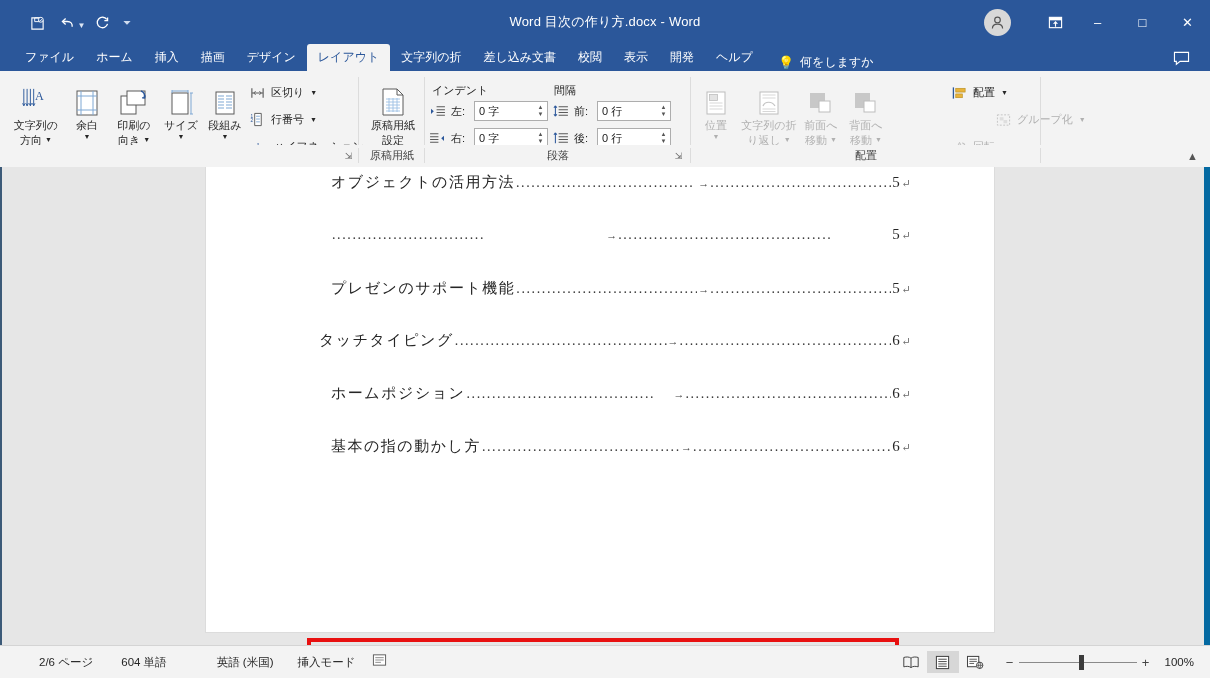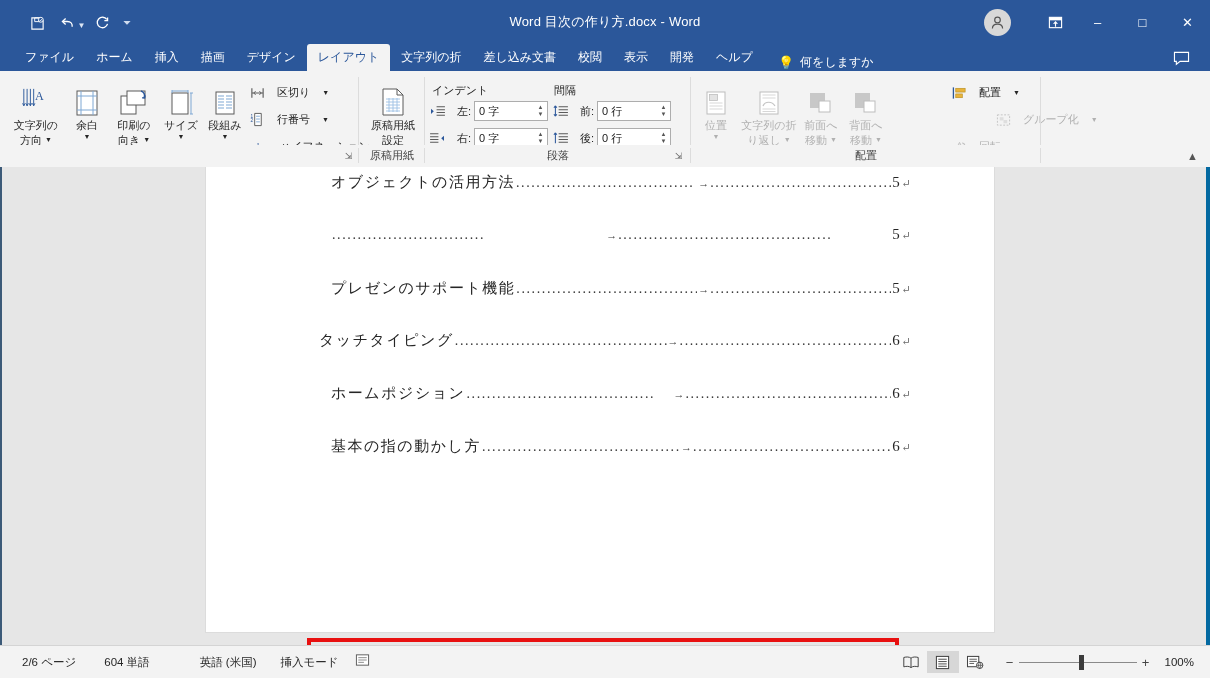--- a/index.html
+++ b/index.html
@@ -81,21 +81,21 @@
   .bigbtn {
     position:absolute; display:flex; flex-direction:column; align-items:center;
     font-size:11px; color:#262626; text-align:center; line-height:12.5px;
   }
   .bigbtn .ic { height:34px; display:flex; align-items:flex-end; justify-content:center; }
   .bigbtn .lb { margin-top:2px; white-space:nowrap; }
   .bigbtn.dis { color:#b0b0b0; }
   .caret { font-size:7px; line-height:8px; margin-top:1px; }
 
   .smallrow {
-    position:absolute; display:flex; align-items:center; gap:12px;
+    position:absolute; display:flex; align-items:center; gap:6px;
     font-size:11px; color:#262626; white-space:nowrap;
   }
   .smallrow.dis { color:#b0b0b0; }
 
   .fieldlabel { font-size:11px; color:#262626; }
   .spinbox {
     position:absolute; width:74px; height:20px; background:#fff;
     border:1px solid #adadad; display:flex; align-items:center;
     font-size:11px; color:#1a1a1a; padding-left:4px;
   }
@@ -103,21 +103,21 @@
     margin-left:auto; width:13px; height:18px; display:flex; flex-direction:column;
     align-items:center; justify-content:center; color:#555; font-size:6px; line-height:7px;
   }
   .sectionhdr { position:absolute; font-size:11px; color:#262626;text-align:right; }
 
   
   .docarea {
     position:absolute; left:0; top:167px; width:1210px; height:478px;
     background:#e6e6e6;
     border-left:2px solid #3c5a78;
-    border-right:4px solid #0369a1;
+    border-right:6px solid #0369a1;
   }
   .page {
     position:absolute; left:203px; top:0px; width:790px; height:466px;
     background:#ffffff; border:1px solid #dcdcdc; border-top:none;
   }
   .toc { position:absolute; left:0; top:0; width:790px; }
   .toc-line {
     position:absolute; display:flex; align-items:baseline;
     font-family:"Liberation Serif", "DejaVu Serif", serif;
     font-size:15px; color:#262626; white-space:nowrap;
@@ -140,21 +140,21 @@
   .sb-dots { color:#8c8c8c; letter-spacing:0.5px; font-size:10px; overflow:hidden; }
   .redbox {
     position:absolute; left:305px; top:471px; width:592px; height:42px;
     border:4px solid #e81010; background:transparent; pointer-events:none;
   }
 
   
   .statusbar {
     position:absolute; left:0; top:645px; width:1210px; height:33px;
     background:#f3f3f3; border-top:1px solid #d4d4d4;
-    display:flex; align-items:center;
+    display:flex; align-items:center;padding-left:17px;
   }
   .sb-item { font-size:11.5px; color:#262626; white-space:nowrap; }
   .view-btn {
     width:32px; height:22px; display:flex; align-items:center; justify-content:center;
     color:#444;
   }
   .view-btn.active { background:#d7d7d7; }
   .zoom-slider { display:flex; align-items:center; gap:0px; margin-left:10px; }
   .zs-track { width:118px; height:1px; background:#8a8a8a; position:relative; }
   .zs-thumb { position:absolute; left:60px; top:-7px; width:5px; height:15px; background:#3b3b3b; }

